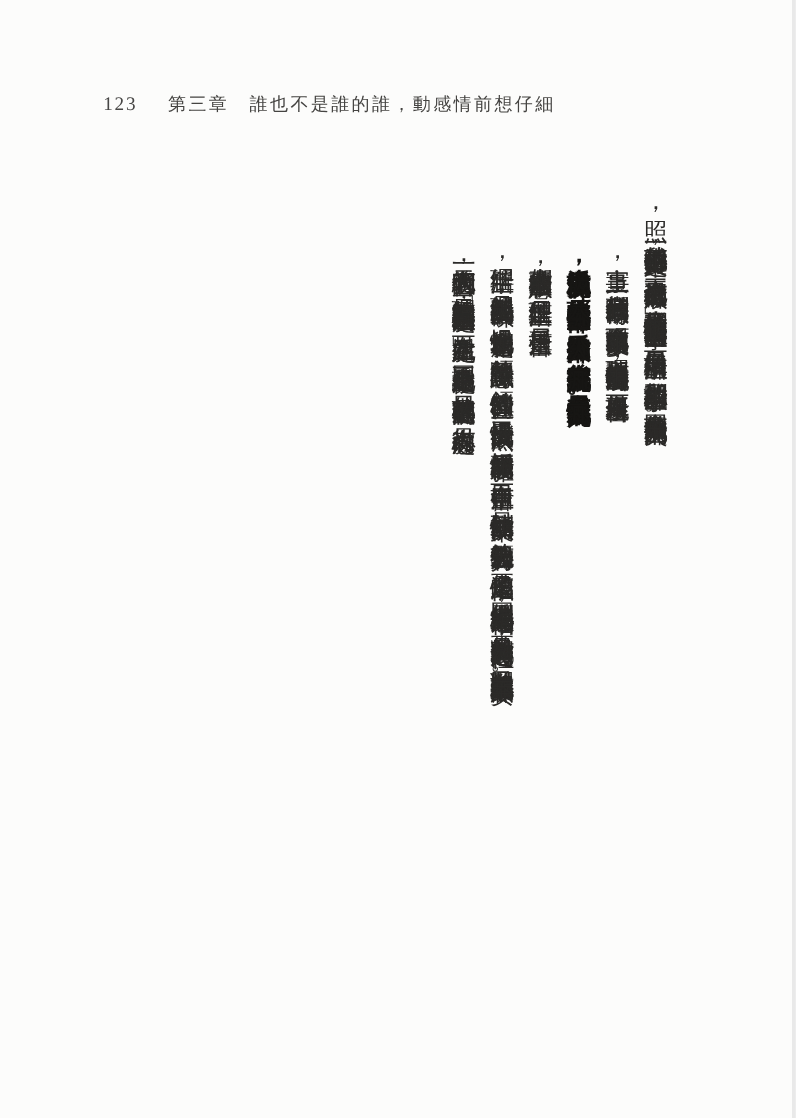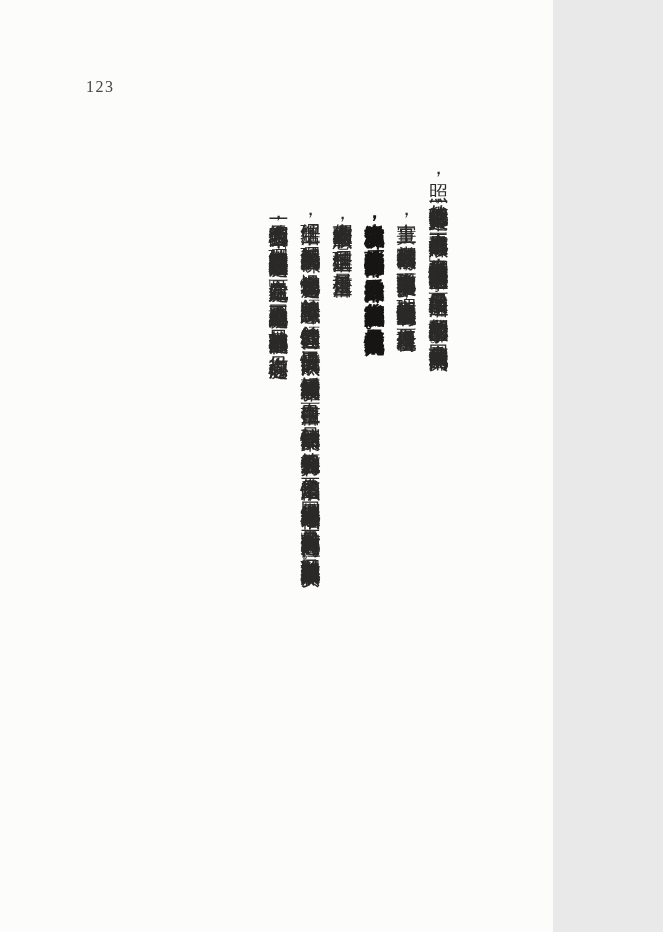--- a/index.html
+++ b/index.html
@@ -2,21 +2,21 @@
 <html><head>
 <meta charset="utf-8">
 <style>
   html, body {
     margin: 0;
     padding: 0;
     background: #e9e9e9;
   }
   .page {
     position: relative;
-    width: 553px;
+    width: 660px;
     height: 932px;
     background: #fcfcfb;
     overflow: hidden;
     font-family: "Liberation Serif", "DejaVu Serif", serif;
   }
   .header {
     position: absolute;
     top: 78px;
     left: 86px;
     display: flex;
@@ -61,20 +61,21 @@
     color: #171614;
   }
 </style>
 </head>
 <body>
 
 <div class="page">
 
   <div class="header">
     <span class="page-number">123</span>
+    <span class="chapter-title">第三章　誰也不是誰的誰，動感情前想仔細</span>
   </div>
 
   <div class="body-text">
     <p class="continuation">照，我的生活就會一下子變得好起來，再也不會有這樣那樣的麻煩。」我們平常最害怕的並不是突如其來的情感和大事件的衝擊，而是日復一日的瑣碎生活，我們期待那些瑣碎的小事，會因爲某一個成就而能夠全部消失。</p>
     <p>事實上，當我們達到一個目標的時候，會發現面臨的瑣事反而更多了，理想中那種幸福快樂的生活並沒有出現，而且好像永遠不會出現。</p>
     <p class="bold">生活中永遠充滿了瑣碎，瑣碎原本就是生活中最重要的部分。看透這一點的大部分人，後來都在嘗試著戰勝平凡，在日積月累之中慢慢成就自己的不平凡。</p>
     <p>人們大致有兩種生活狀態，一種是理解生活，另一種是盲目生活。</p>
     <p>理解生活，就是理解生活中那些平凡的瑣碎，慢慢地學會和它們相處。曾經的「少年不識愁滋味」，曾經的憧憬和嚮往，慢慢變成了日復一日的淡然、恬靜和歷經風霜後的優雅。而在盲目生活中，只能體悟到無知的快樂，儘管混合著物欲和外力，更多的還是煩惱。因爲他們無法從內心深處感知幸福，更多的只是對「無何有之鄉」的嚮往，以及對理想狀態永遠無法實現的焦躁和不安。</p>
     <p>總有一天我們會明白，最理想的幸福狀態其實並不是「生活在別處」，而是「生活在此處」。因爲不論此處還是彼處，日常的瑣碎都是無處不在的，只有從內心深處</p>
   </div>

